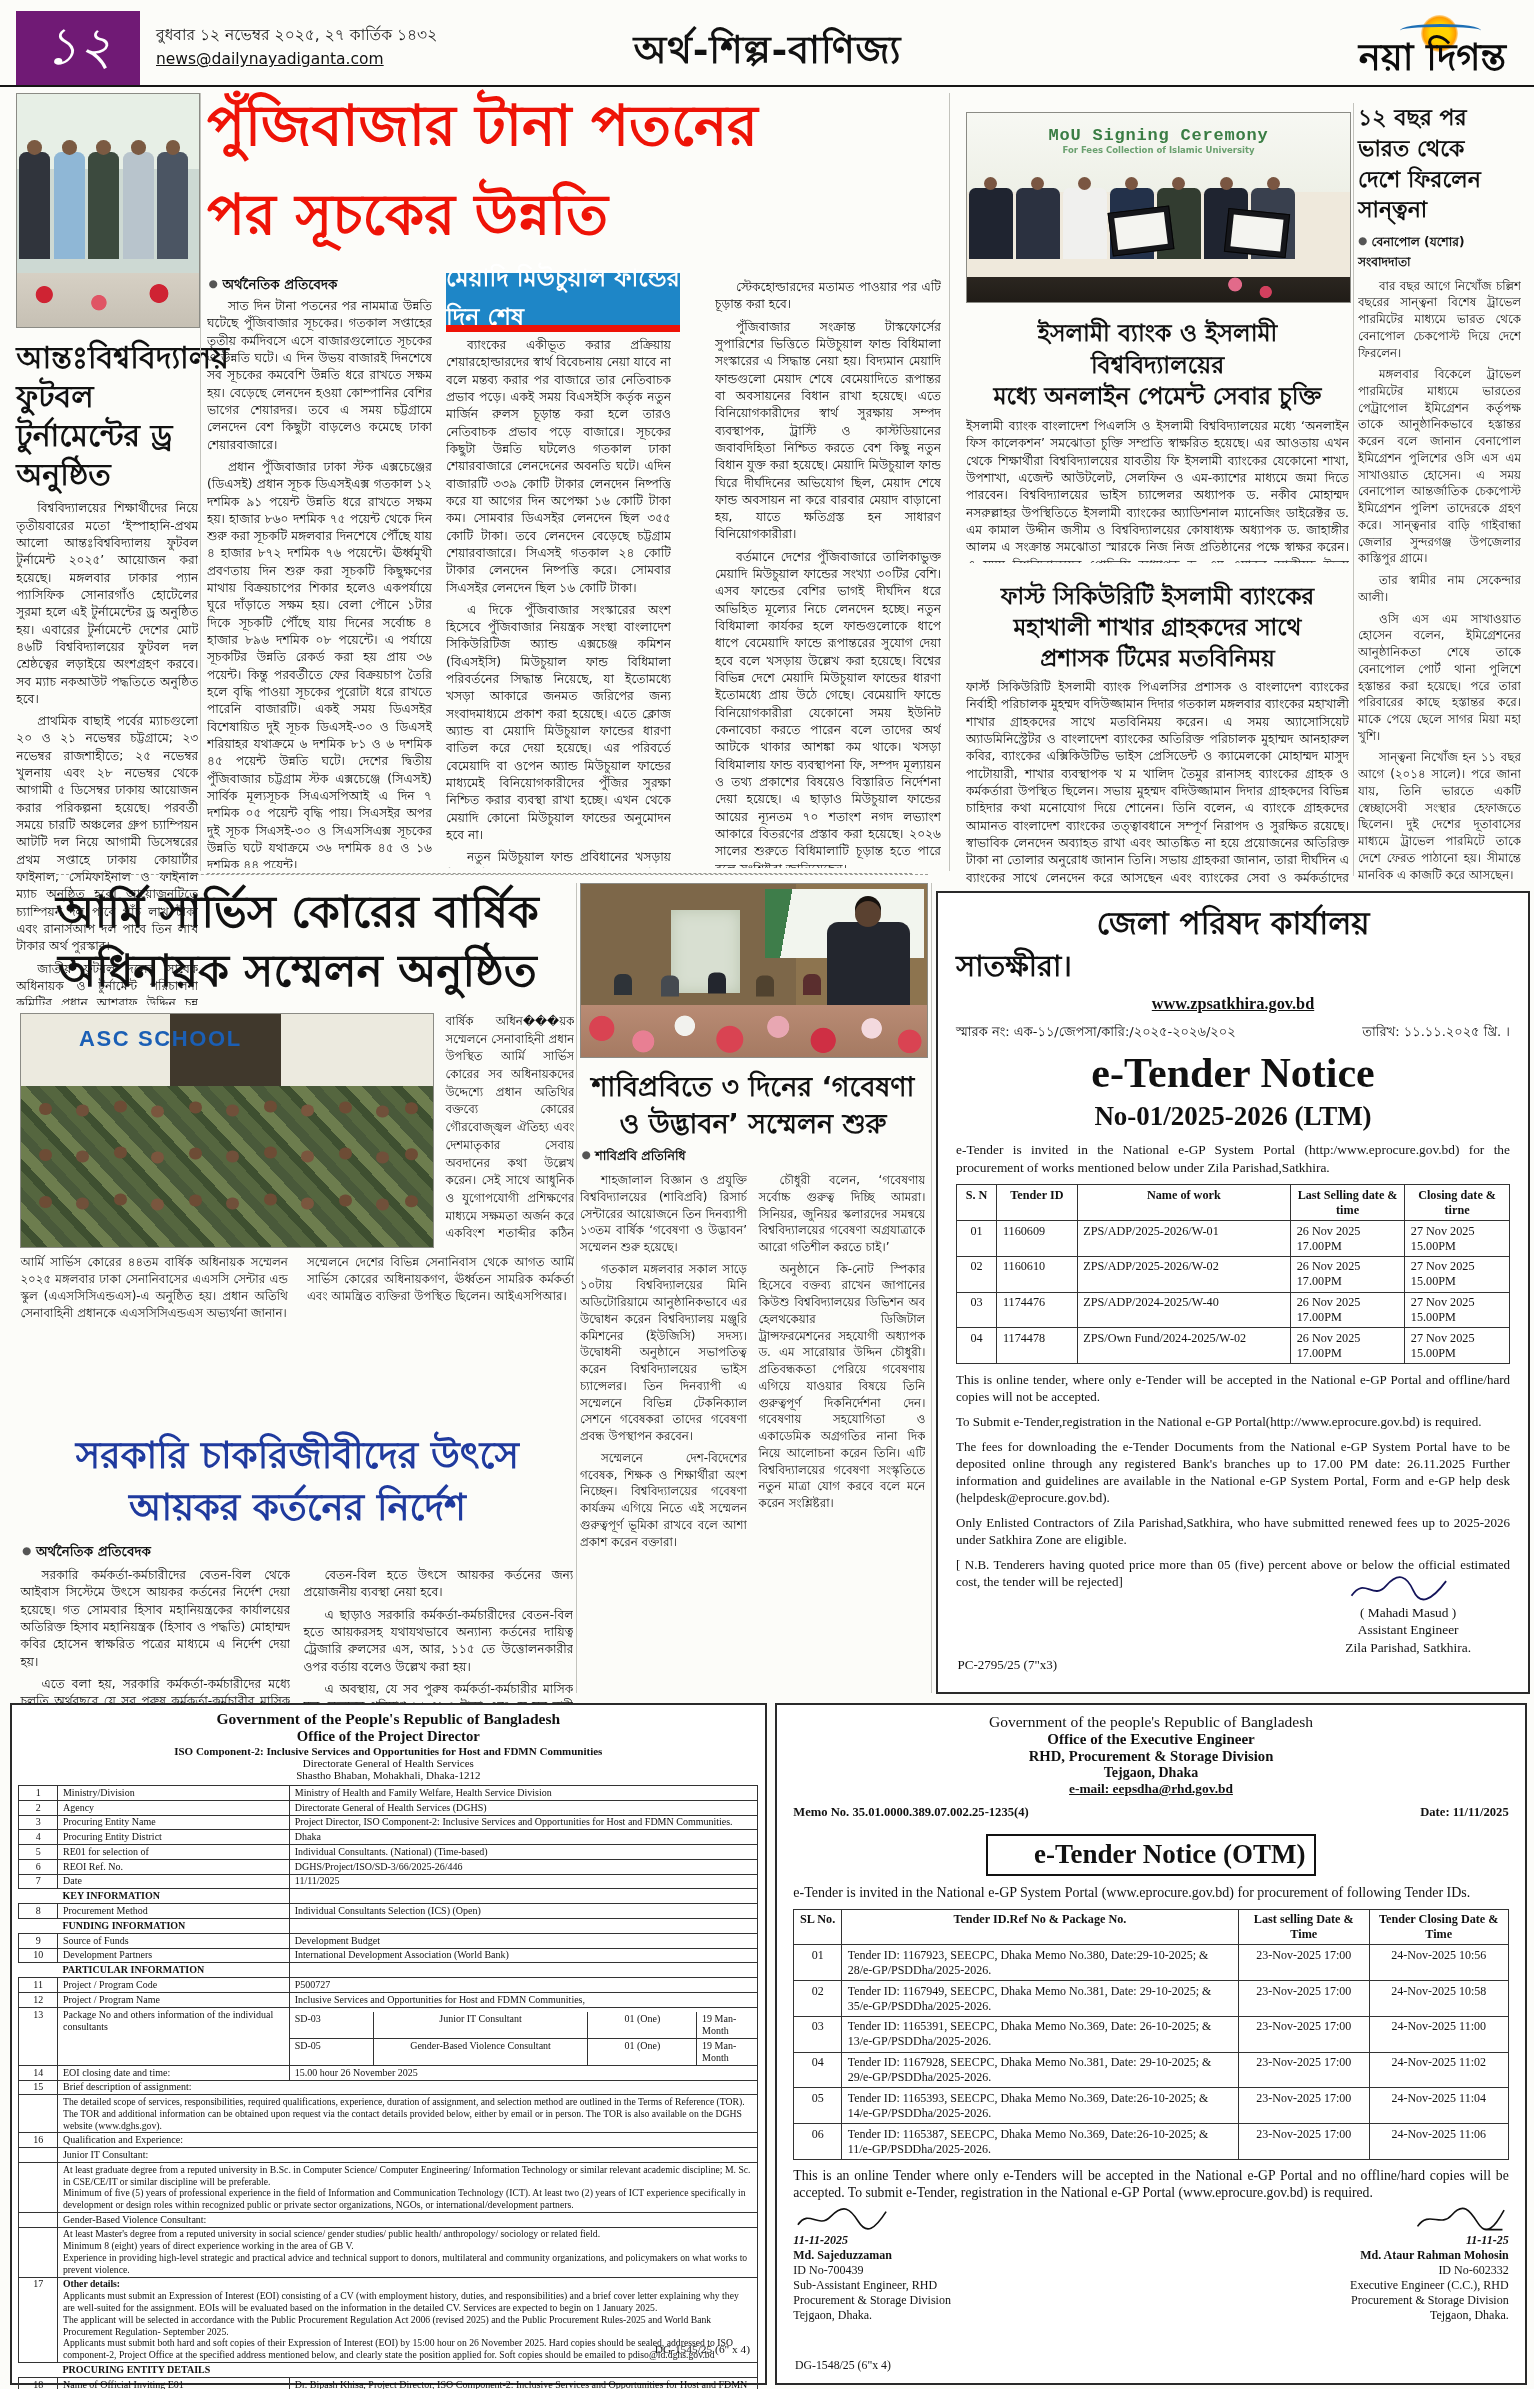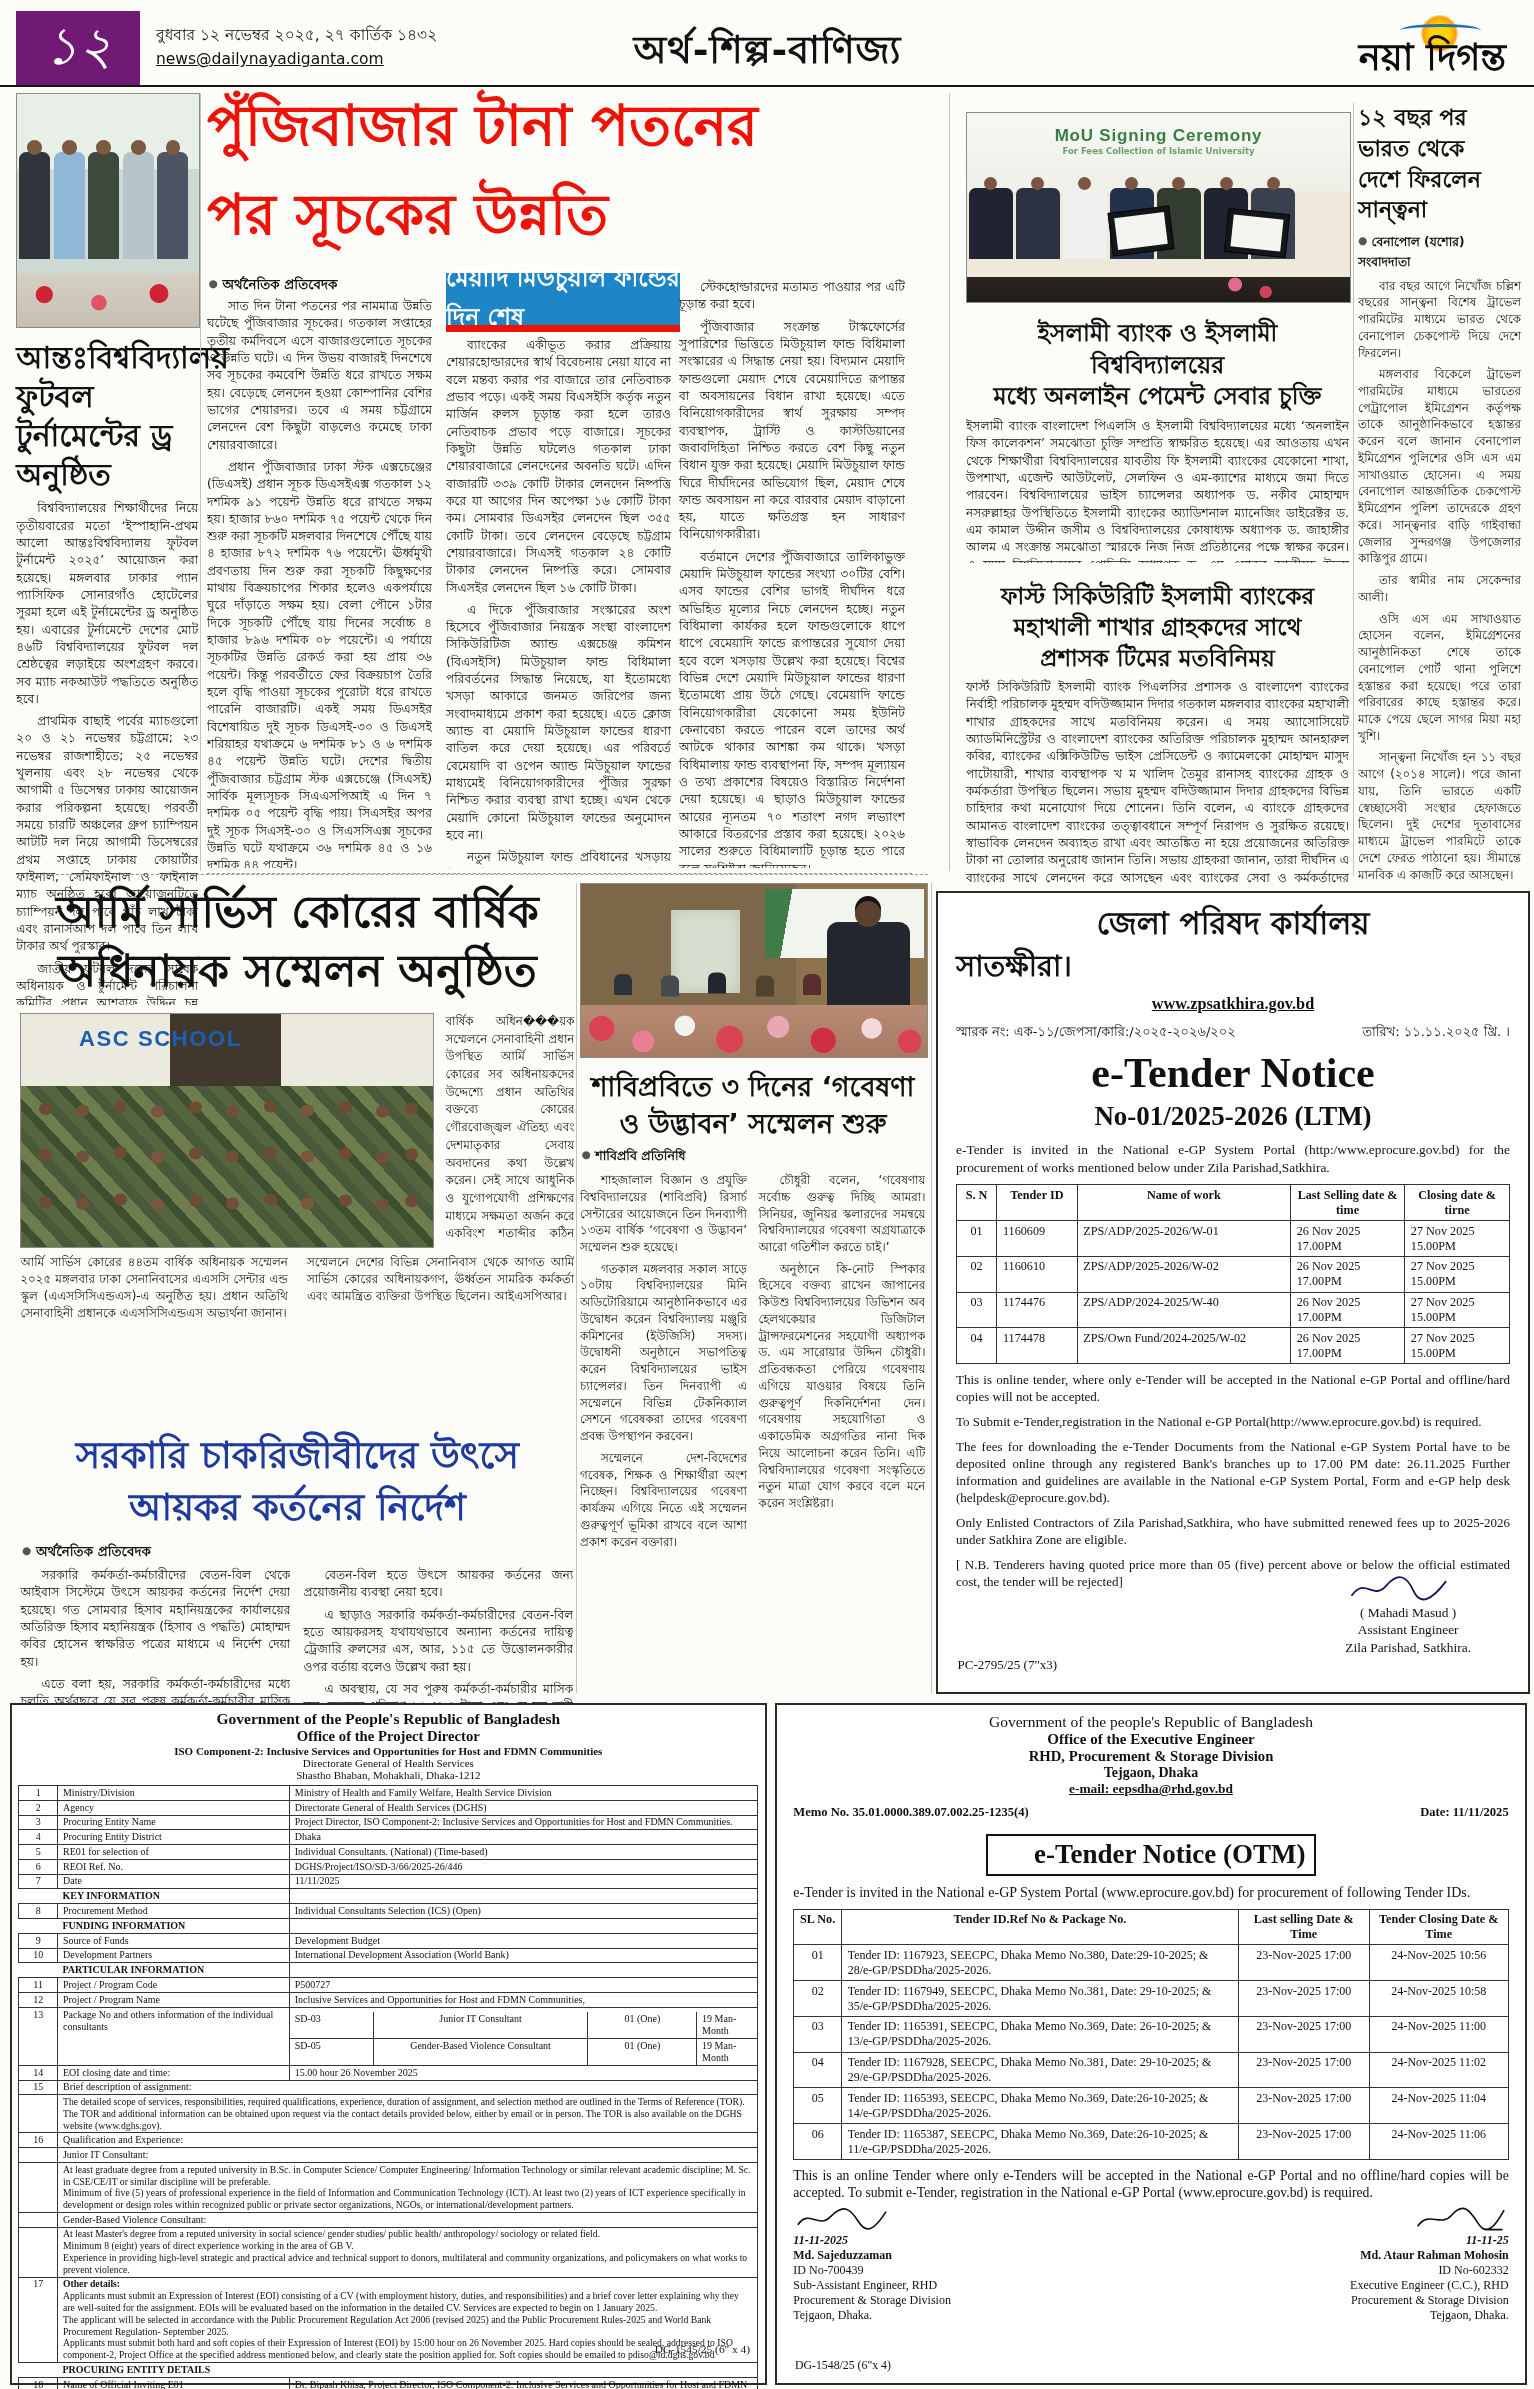--- a/index.html
+++ b/index.html
@@ -50,27 +50,27 @@
   #stocks{left:207px;top:93px;width:705px;height:783px;}
   .red-hl{font-weight:800;color:#ee1307;line-height:1.0;}
   #stocks .hl1{position:absolute;left:0;top:4.9px;font-size:56px;}
   #stocks .hl2{position:absolute;left:0;top:94px;font-size:56px;}
   #subhead-box{position:absolute;left:239px;top:180px;width:234px;height:52px;background:#1e86c7;
       color:#fff;font-size:23.6px;font-weight:800;display:flex;align-items:center;justify-content:center;}
   #subhead-bar{position:absolute;left:239px;top:232px;width:234px;height:6.5px;background:#ee1307;}
   #stocks .byline{position:absolute;left:1.6px;top:182px;}
   #stocks .c1{position:absolute;left:0;top:205px;width:225px;height:570px;}
   #stocks .c2{position:absolute;left:239px;top:244px;width:225px;height:531px;}
-  #stocks .c3{position:absolute;left:472px;top:186px;width:226px;height:589px;}
+  #stocks .c3{position:absolute;left:508px;top:186px;width:226px;height:589px;}
   #stocks .hdash{position:absolute;left:0;right:0;top:780px;}
   
   #mou{left:966px;top:112px;width:383px;}
   #mou .photo{position:relative;width:383px;height:189px;border:0.8px solid #8b8b85;overflow:hidden;background:#efe9dc;}
   #mou .pbanner{position:absolute;left:0;top:0;width:100%;height:42%;background:linear-gradient(#f7f8f3,#eef0e7);text-align:center;}
-  #mou .pbanner .t1{margin-top:13px;font-size:17px;font-weight:800;color:#3a7d44;font-family:Liberation Sans, sans-serif;letter-spacing:0.8px;}
+  #mou .pbanner .t1{margin-top:13px;font-size:17px;font-weight:800;color:#3a7d44;font-family:Liberation Mono, monospace;letter-spacing:0.8px;}
   #mou .pbanner .t2{font-size:8.5px;color:#6aa06f;font-weight:700;}
   #mou .fig{position:relative;display:inline-block;width:11.5%;height:38%;margin:19.5% .4% 0 .4%;border-radius:6.5px 6.5px 0 0;}
   #mou .fig::before{content:"";position:absolute;top:-10.6px;left:50%;margin-left:-6.5px;width:13px;height:13px;border-radius:50%;background:#7a5642;}
   #mou .m1{background:#1f2430}.m2{background:#2b3140}.m3{background:#f0f0ee}.m4{background:#23314a}.m5{background:#323c30}.m6{background:#1f2430}.m7{background:#39404e}
   #mou .folder{position:absolute;width:60px;height:42px;background:#15161a;border:1.6px solid #050505;}
   #mou .folder::after{content:"";position:absolute;inset:4.9px;background:#f4f4f0;}
   #mou .fo1{left:143px;top:96px;transform:rotate(-7deg);}
   #mou .fo2{left:259px;top:98px;transform:rotate(6deg);}
   #mou .ptable{position:absolute;bottom:0;left:0;width:100%;height:13%;
       background:radial-gradient(circle at 70% 30%,#e26a8a 6.5px,transparent 7.3px),

